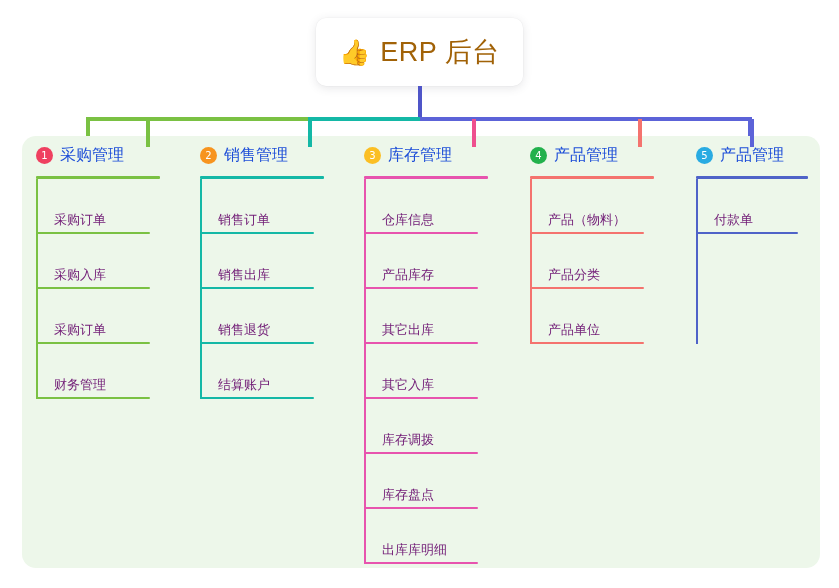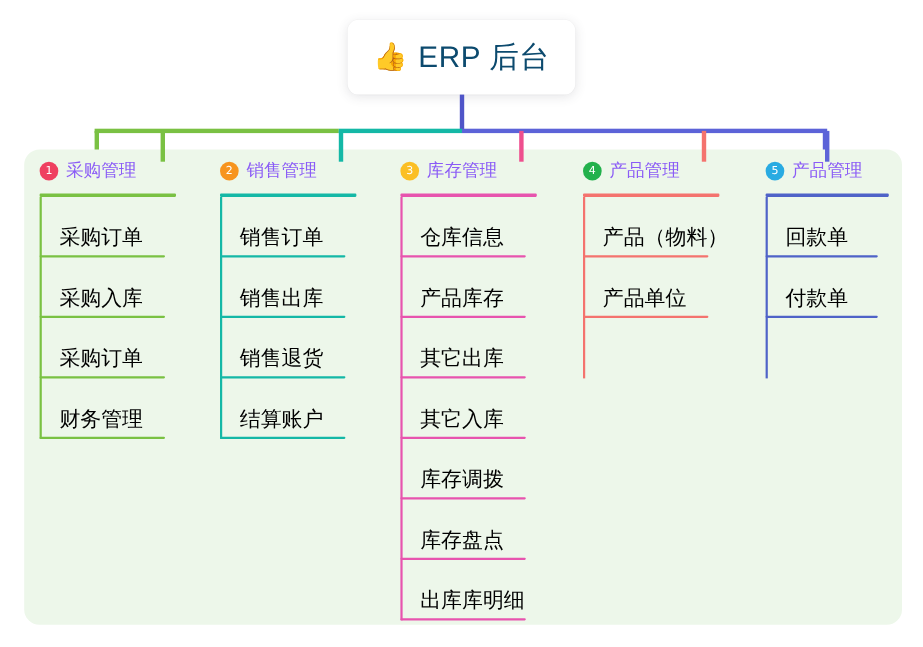--- a/index.html
+++ b/index.html
@@ -34,21 +34,21 @@
     justify-content: center;
     gap: 10px;
   }
   .root-emoji {
     font-size: 25px;
     line-height: 1;
     display: block;
   }
   .root-title {
     font-size: 27px;
-    color: #0c4a6e;
+    color: #a16207;
     letter-spacing: 0.5px;
     white-space: nowrap;
   }
 
   
   .trunk-stem {
     position: absolute;
     left: 418px;
     top: 86px;
     width: 4px;
@@ -114,21 +114,21 @@
     border-radius: 50%;
     color: #ffffff;
     font-size: 10px;
     line-height: 17px;
     text-align: center;
     flex: 0 0 auto;
     font-family: "DejaVu Sans", sans-serif;
   }
   .col-title {
     font-size: 16px;
-    color: #8b5cf6;
+    color: #1d4ed8;
     white-space: nowrap;
   }
   .col-rule {
     height: 3px;
     border-radius: 1px;
     margin-top: 2px;
   }
 
   .col-body {
     position: relative;
@@ -141,22 +141,22 @@
     width: 2px;
   }
   .leaf {
     position: relative;
     height: 55px;
     padding-left: 32px;
     display: flex;
     align-items: flex-end;
   }
   .leaf-text {
-    font-size: 19px;
-    color: #000000;
+    font-size: 13px;
+    color: #701a75;
     white-space: nowrap;
     padding-bottom: 5px;
   }
   .leaf-rule {
     position: absolute;
     left: 14px;
     bottom: 0;
     height: 2px;
     width: 114px;
     border-radius: 1px;
@@ -279,37 +279,37 @@
             <span class="col-title">产品管理</span>
           </div>
           <div class="col-rule" style="background: rgb(244, 115, 110); margin-left: 14px; width: 124px;"></div>
           <div class="col-body">
             <div class="spine" style="background: rgb(244, 115, 110); height: 165px;"></div>
             <div class="leaf">
               <span class="leaf-text">产品（物料）</span>
               <div class="leaf-rule" style="background: rgb(244, 115, 110); width: 114px;"></div>
             </div>
             <div class="leaf">
+              <span class="leaf-text">产品分类</span>
+              <div class="leaf-rule" style="background: rgb(244, 115, 110); width: 114px;"></div>
+            </div>
+            <div class="leaf">
               <span class="leaf-text">产品单位</span>
               <div class="leaf-rule" style="background: rgb(244, 115, 110); width: 114px;"></div>
             </div>
           </div>
         </div>
         <div class="column" style="left: 660px; width: 140px;">
           <div class="col-header">
             <span class="badge" style="background: rgb(41, 171, 226);">5</span>
             <span class="col-title">产品管理</span>
           </div>
           <div class="col-rule" style="background: rgb(79, 99, 200); margin-left: 14px; width: 112px;"></div>
           <div class="col-body">
             <div class="spine" style="background: rgb(79, 99, 200); height: 165px;"></div>
-            <div class="leaf">
-              <span class="leaf-text">回款单</span>
-              <div class="leaf-rule" style="background: rgb(79, 99, 200); width: 102px;"></div>
-            </div>
             <div class="leaf">
               <span class="leaf-text">付款单</span>
               <div class="leaf-rule" style="background: rgb(79, 99, 200); width: 102px;"></div>
             </div>
           </div>
         </div>
       </div>
   </div>
 
 <div class="drop" style="left: 146px; background: rgb(122, 193, 67);"></div>

